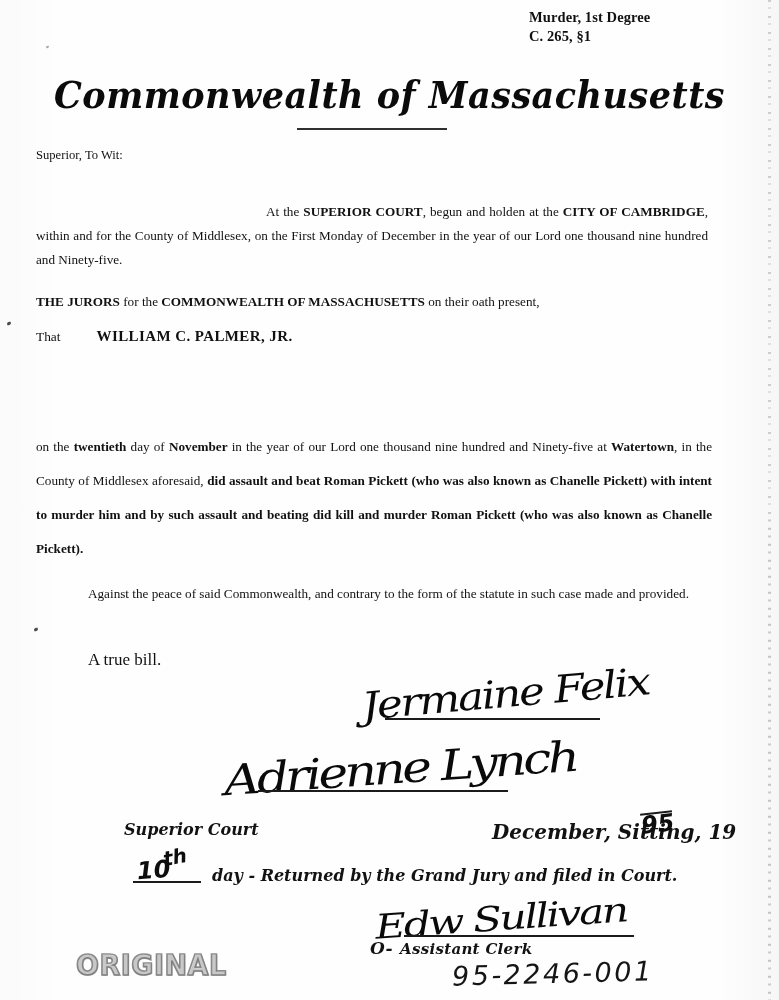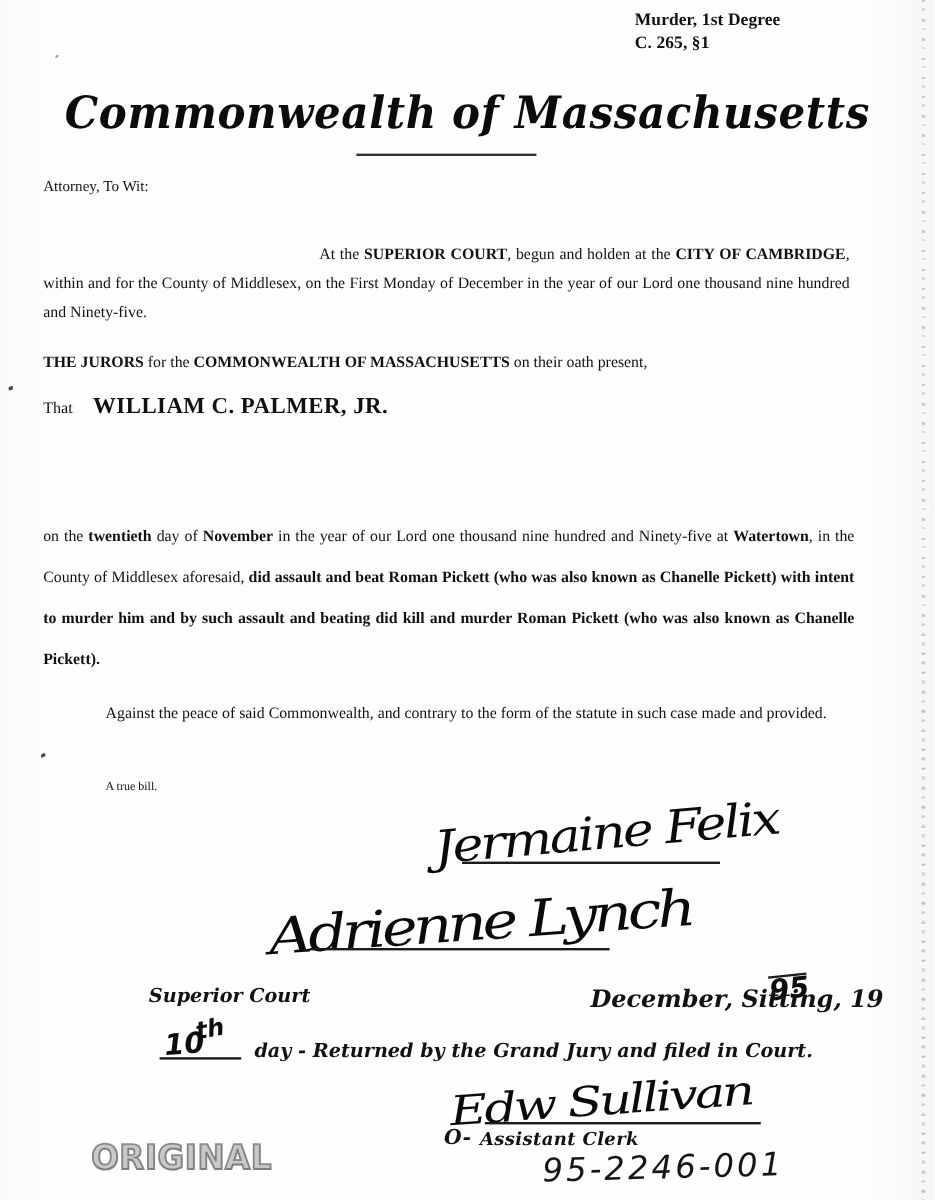--- a/index.html
+++ b/index.html
@@ -127,23 +127,23 @@
   }
 
   #defendant-line {
     position: absolute;
     left: 36px;
     top: 328px;
     font-size: 13.4px;
   }
   #defendant-name {
     font-weight: bold;
-    font-size: 19px;
+    font-size: 15px;
     letter-spacing: 0.4px;
-    margin-left: 17px;
+    margin-left: 36px;
   }
 
   #para-charge {
     position: absolute;
     left: 36px;
     top: 430px;
     width: 676px;
     font-size: 13.2px;
     line-height: 34px;
     text-align: justify;
@@ -153,21 +153,21 @@
     position: absolute;
     left: 88px;
     top: 586px;
     font-size: 13.2px;
   }
 
   #true-bill {
     position: absolute;
     left: 88px;
     top: 650px;
-    font-size: 10px;
+    font-size: 17px;
   }
 
   
   .script {
     font-family: "DejaVu Serif", "Liberation Serif", serif;
     font-style: italic;
     font-weight: bold;
     color: #121212;
   }
 
@@ -356,21 +356,21 @@
   <div class="speck" style="left:46px;top:46px;opacity:0.4;width:3px;height:2px;"></div>
 
   <div id="header-block">
     <div>Murder, 1st Degree</div>
     <div>C. 265, §1</div>
   </div>
 
   <div id="title" class="script">Commonwealth of Massachusetts</div>
   <div id="title-rule"></div>
 
-  <div id="venue-label">Attorney, To Wit:</div>
+  <div id="venue-label">Superior, To Wit:</div>
 
   <div id="para-court"><span>At the </span><span class="b">SUPERIOR COURT</span><span>, begun and holden at the </span><span class="b">CITY OF CAMBRIDGE</span><span>, within and for the County of Middlesex, on the First Monday of December in the year of our Lord one thousand nine hundred and Ninety-five.</span></div>
 
   <div id="jurors-line"><span class="b">THE JURORS</span><span> for the </span><span class="b">COMMONWEALTH OF MASSACHUSETTS</span><span> on their oath present,</span></div>
 
   <div id="defendant-line"><span>That</span><span id="defendant-name">WILLIAM C. PALMER, JR.</span></div>
 
   <div id="para-charge"><span>on the </span><span class="b">twentieth</span><span> day of </span><span class="b">November</span><span> in the year of our Lord one thousand nine hundred and Ninety-five at </span><span class="b">Watertown</span><span>, in the County of Middlesex aforesaid, </span><span class="b">did assault and beat Roman Pickett (who was also known as Chanelle Pickett) with intent to murder him and by such assault and beating did kill and murder Roman Pickett (who was also known as Chanelle Pickett).</span></div>
 
   <div id="para-peace">Against the peace of said Commonwealth, and contrary to the form of the statute in such case made and provided.</div>

